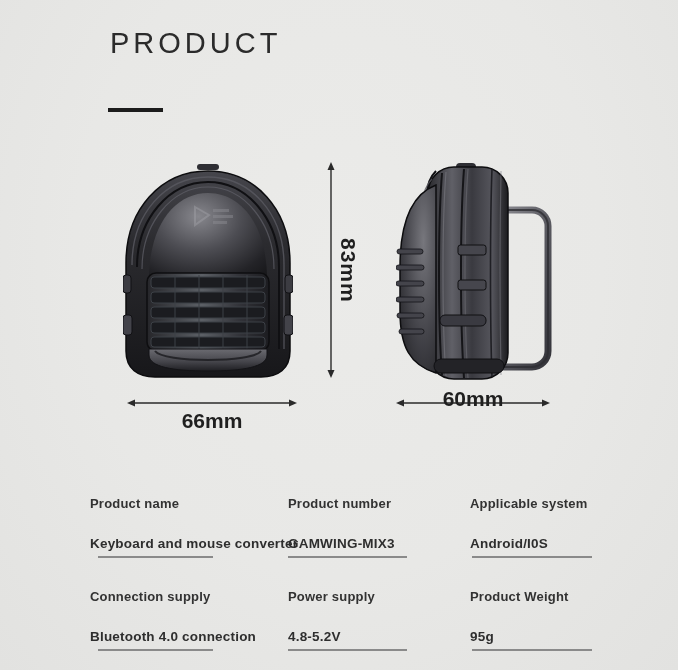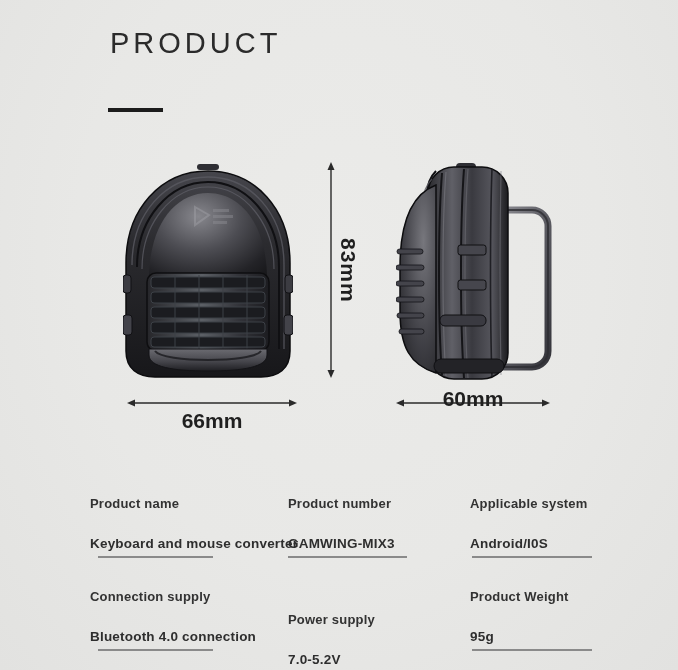--- a/index.html
+++ b/index.html
@@ -212,23 +212,23 @@
     <div class="spec-label">Applicable system</div>
     <div class="spec-value">Android/I0S</div>
     <div class="spec-underline" style="left:2px;width:120px;"></div>
   </div>
 
   <div class="spec-cell" style="left:90px;top:589px;">
     <div class="spec-label">Connection supply</div>
     <div class="spec-value">Bluetooth 4.0 connection</div>
     <div class="spec-underline" style="left:8px;width:115px;"></div>
   </div>
-  <div class="spec-cell" style="left:288px;top:612px;">
+  <div class="spec-cell" style="left:288px;top:589px;">
     <div class="spec-label">Power supply</div>
-    <div class="spec-value">7.0-5.2V</div>
+    <div class="spec-value">4.8-5.2V</div>
     <div class="spec-underline" style="left:0;width:119px;"></div>
   </div>
   <div class="spec-cell" style="left:470px;top:589px;">
     <div class="spec-label">Product Weight</div>
     <div class="spec-value">95g</div>
     <div class="spec-underline" style="left:2px;width:120px;"></div>
   </div>
 
 </div>
 

